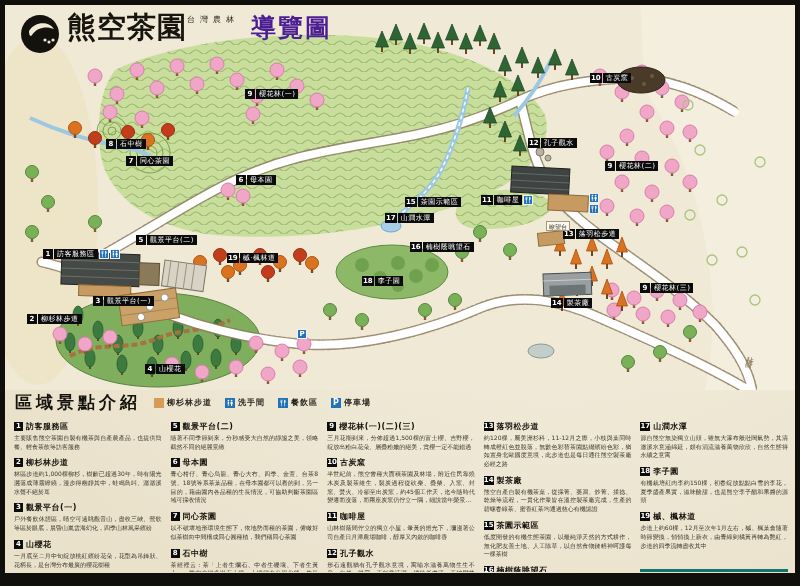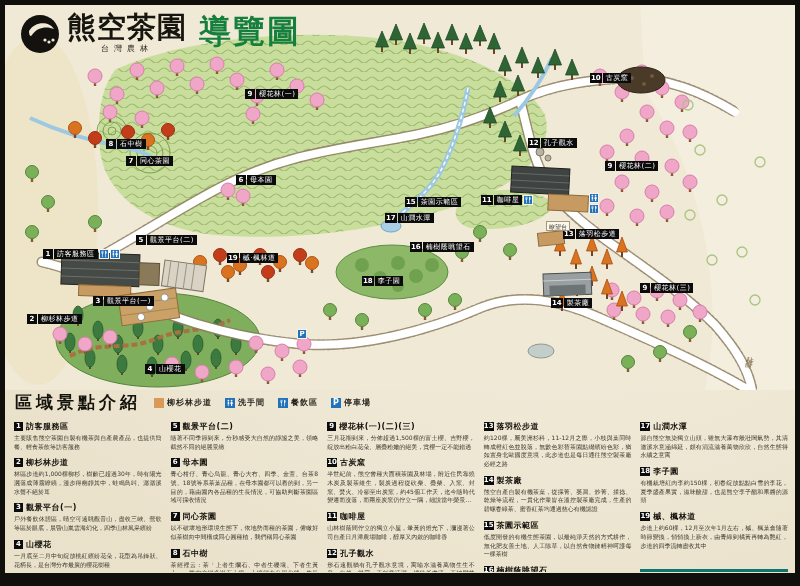--- a/index.html
+++ b/index.html
@@ -5,24 +5,24 @@
   html,body{margin:0;padding:0}
   body{width:800px;height:586px;position:relative;background:#100f0c;overflow:hidden;
        font-family:"DejaVu Sans",sans-serif;}
   .paper{position:absolute;left:5px;top:5px;width:790px;height:568px;background:#f0e9d6;overflow:hidden}
   .paper:after{content:"";position:absolute;inset:0;pointer-events:none;
        background:radial-gradient(ellipse at 70% 20%, rgba(255,255,250,.35), rgba(205,190,150,.18) 85%)}
   .map-svg{position:absolute;left:-5px;top:-5px;width:800px;height:390px;z-index:1}
   
   .hdr{position:absolute;left:14px;top:8px;display:flex;align-items:flex-start;z-index:8}
   .logo{width:42px;height:42px;margin-right:6px}
-  .tblock{display:flex;flex-direction:column}
+  .tblock{display:flex;flex-direction:row}
   .title-cn{font-size:29px;font-weight:bold;font-family:"DejaVu Serif",serif;color:#17150f;letter-spacing:1px;line-height:1}
   .subtitle{font-size:8px;letter-spacing:5px;color:#2c2921;text-align:center;margin-top:1px}
-  .suffix{font-size:32px;font-weight:bold;color:#15803d;letter-spacing:2px;margin:2px 0 0 12px;line-height:1}
+  .suffix{font-size:25px;font-weight:bold;color:#4c1d95;letter-spacing:2px;margin:2px 0 0 12px;line-height:1}
   
   .mlayer{position:absolute;left:-5px;top:-5px;width:800px;height:390px;z-index:5}
   .marker{position:absolute;display:flex;align-items:center;gap:1px;white-space:nowrap}
   .mnum{background:#0b0b0b;color:#fff;font-size:7px;font-weight:bold;min-width:8px;height:10px;line-height:10px;text-align:center;padding:0 1px}
   .mtxt{background:#0b0b0b;color:#fff;font-size:7px;height:10px;line-height:10px;padding:0 3px;letter-spacing:.5px}
   .fac{width:10px;height:10px;background:#2272b9;border:1px solid #f4f2ea;box-sizing:border-box;
        display:inline-flex;align-items:center;justify-content:center;color:#fff;font-size:7px;font-weight:bold}
   .fac svg{width:8px;height:8px}
   .fac.abs{position:absolute}
   .sign{position:absolute;background:#fbf7ec;border:1px solid #a39878;color:#3a362c;font-size:6px;

